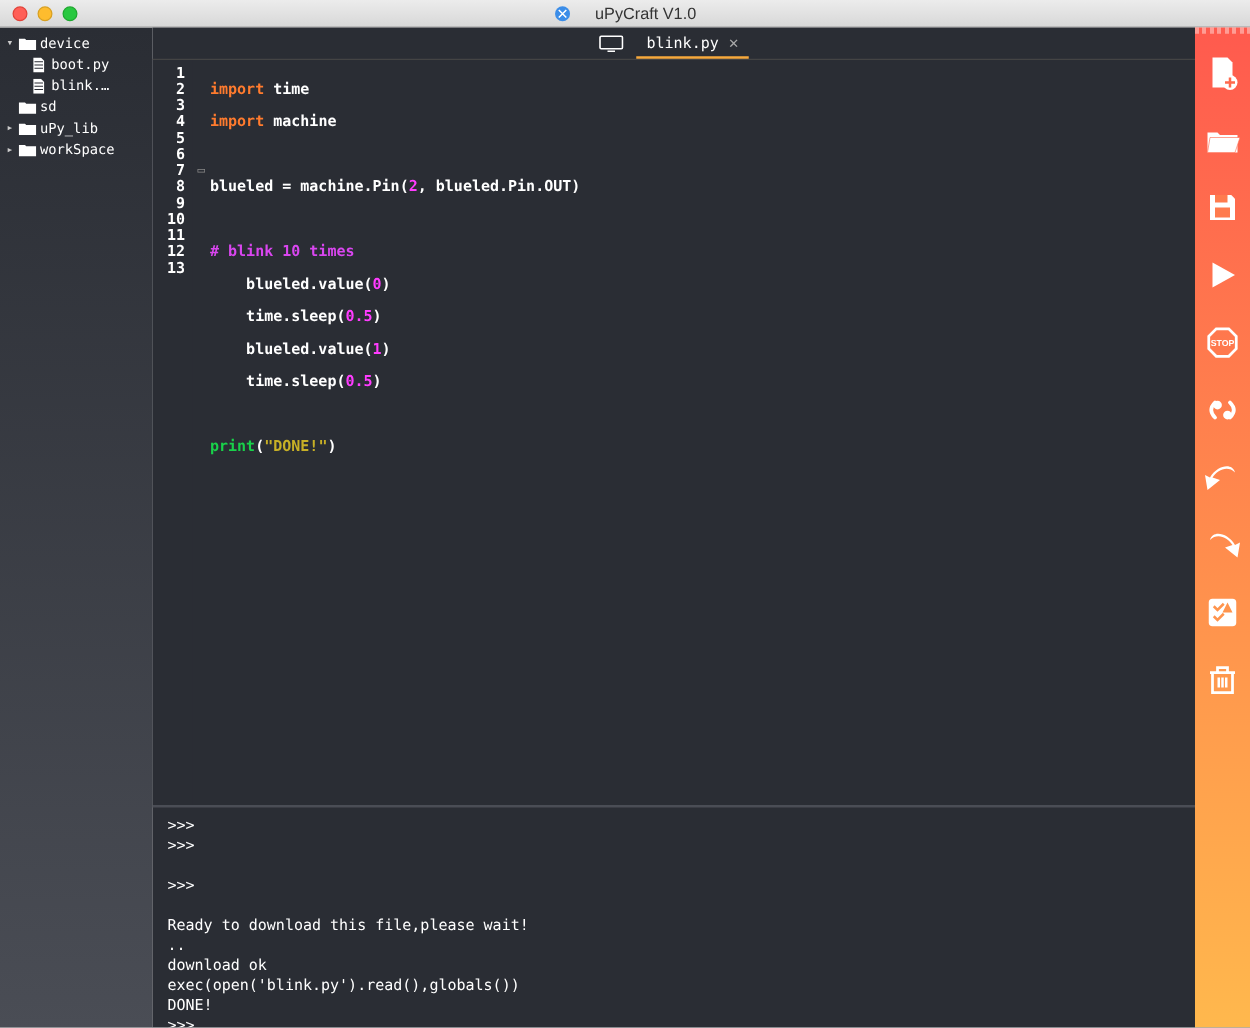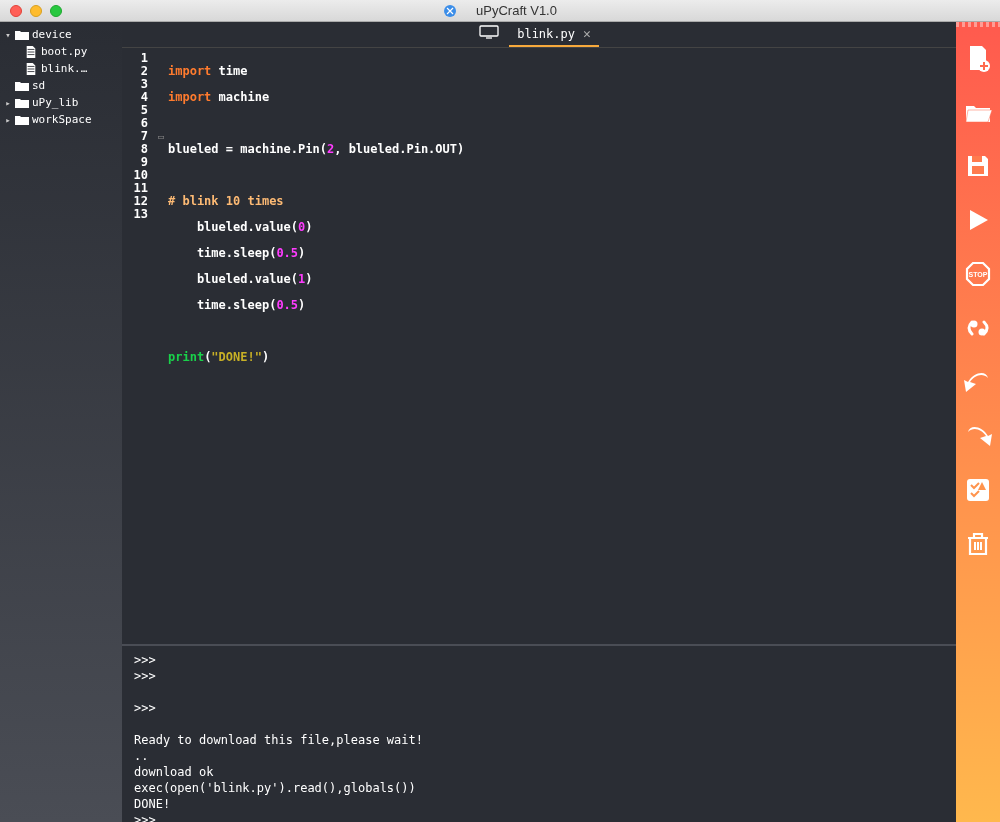--- a/index.html
+++ b/index.html
@@ -19,40 +19,40 @@
 .body { flex: 1; display: flex; min-height: 0; }
 
 .sidebar { width: 122px; background: linear-gradient(180deg, #2a2d34 0%, #4a4d55 100%); color: #fff; font-size: 11px; padding-top: 4px; overflow: hidden; flex-shrink: 0; }
 .tree-row { display: flex; align-items: center; height: 17px; padding-left: 4px; gap: 3px; white-space: nowrap; cursor: pointer; }
 .tri { width: 8px; display: inline-block; color: #ccc; font-size: 9px; text-align: center; }
 .fold-icon, .file-icon { width: 14px; height: 12px; flex-shrink: 0; }
 .tree-label { color: #fff; }
 
 .editor-area { flex: 1; display: flex; flex-direction: column; min-width: 0; }
 
-.tabbar { height: 26px; background: #2a2d34; display: flex; align-items: center; border-bottom: 1px solid #444; position: relative; }
+.tabbar { height: 26px; background: #2a2d34; display: flex; align-items: flex-end; border-bottom: 1px solid #444; position: relative; }
 .tab-spacer { flex: 1; }
 .tab-device-icon { width: 20px; height: 14px; margin-right: 10px; margin-bottom: 5px; }
 .tab { height: 24px; display: flex; align-items: center; padding: 0 8px; gap: 8px; color: #fff; font-size: 12px; border-bottom: 2px solid #f7a93c; cursor: pointer; }
 .tab-close { color: #aaa; font-size: 13px; cursor: pointer; }
 .tab-trail { flex: 1; }
 
 .code-pane { flex: 1; display: flex; background: #2a2d34; overflow: hidden; }
 .gutter { width: 32px; background: #2a2d34; color: #fff; text-align: right; padding-right: 6px; padding-top: 4px; font-weight: bold; font-size: 12px; line-height: 13px; }
 .gutter div { height: 13px; }
 .fold-col { width: 14px; padding-top: 4px; font-size: 10px; color: #888; line-height: 13px; }
 .fold-col div { height: 13px; text-align: center; }
 .code { flex: 1; padding-top: 4px; font-size: 12px; font-weight: bold; line-height: 13px; color: #fff; white-space: pre; }
 .code div { height: 13px; }
 
 .kw-import { color: #ff7b2e; }
 .kw-for { color: #19d14a; }
 .plain { color: #fff; margin-top: 32px; }
 .num { color: #ff3cff; }
-.comment { color: #fdba74; }
+.comment { color: #d946ef; }
 .func { color: #19d14a; }
 .str { color: #c8b026; }
 
 .console { height: 178px; background: #2a2d34; color: #fff; padding: 6px 12px; font-size: 12px; line-height: 16px; white-space: pre; overflow: hidden; border-top: 2px solid #4a4d55; font-family: monospace; }
 
 .toolbar { width: 44px; background: linear-gradient(180deg, #ff5a4e 0%, #ff944d 60%, #ffb84d 100%); display: flex; flex-direction: column; align-items: center; padding-top: 2px; gap: 4px; flex-shrink: 0; position: relative; }
 .toolbar::before { content: ""; position: absolute; top: 0; left: 0; right: 0; height: 5px; background: repeating-linear-gradient(90deg, rgba(255,255,255,0.4) 0 3px, transparent 3px 6px); }
 .tool-btn { width: 40px; height: 40px; display: flex; align-items: center; justify-content: center; cursor: pointer; margin-top: 10px; }
 .tool-btn svg { width: 28px; height: 28px; }
 .tool-btn:first-child { margin-top: 14px; }

